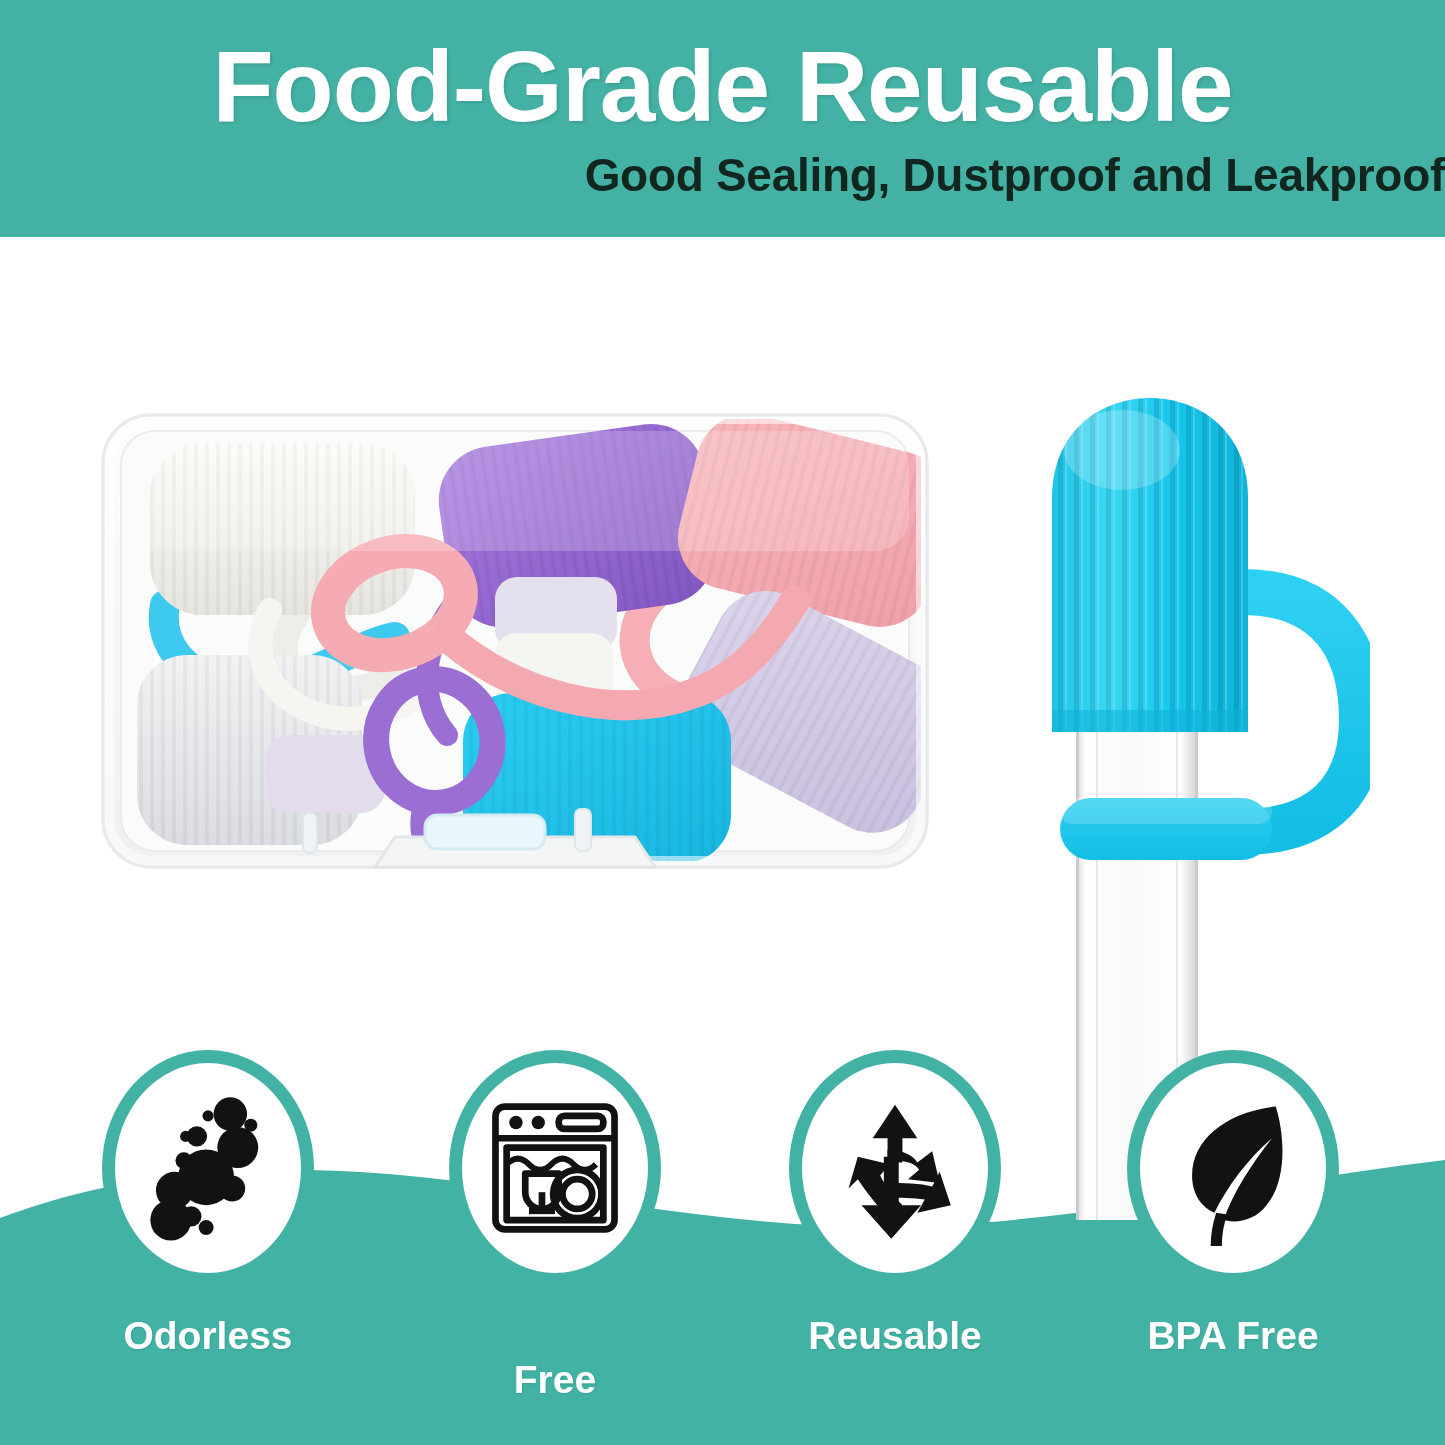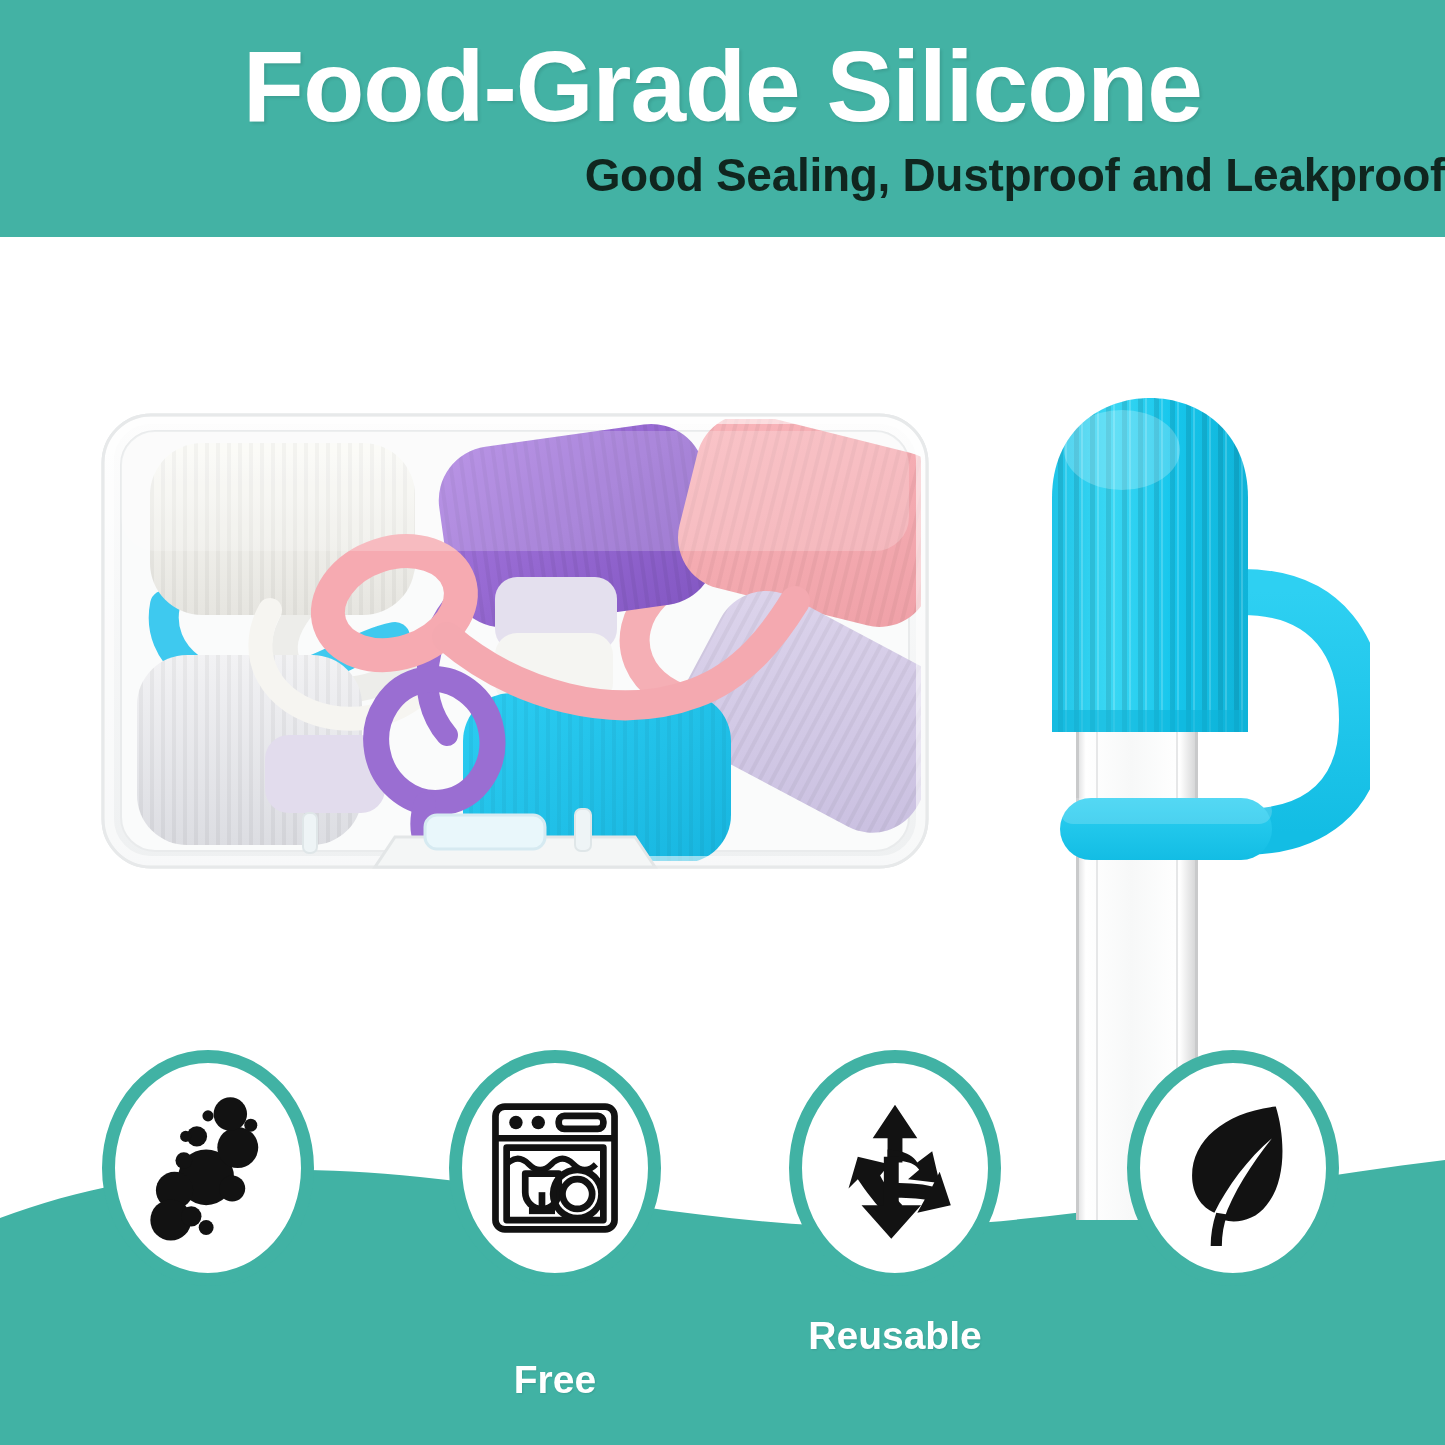--- a/index.html
+++ b/index.html
@@ -41,21 +41,21 @@
   
   .product-left{position:absolute;left:95px;top:405px;width:840px;height:470px;}
   .product-right{position:absolute;left:1010px;top:380px;width:360px;height:840px;}
 </style>
 </head>
 <body>
 
 <div class="page">
 
   <div class="banner">
-    <div class="banner-title">Food-Grade Silicone</div>
+    <div class="banner-title">Food-Grade Reusable</div>
     <div class="banner-sub">Good Sealing, Dustproof and Leakproof</div>
   </div>
 
   <svg class="wave" viewBox="0 0 1445 290" preserveAspectRatio="none">
     <path d="M0,63 C120,18 250,5 420,22 C600,40 760,82 950,70 C1110,60 1280,25 1445,5 L1445,290 L0,290 Z" fill="#41b2a4"></path>
   </svg>
 
   <svg class="product-left" viewBox="0 0 840 470">
     <defs>
       <linearGradient id="caseG" x1="0" y1="0" x2="0" y2="1">
@@ -237,20 +237,21 @@
             <circle cx="37" cy="46" r="4.5"></circle>
             <circle cx="38" cy="33" r="3"></circle>
             <circle cx="50" cy="22" r="3"></circle>
             <circle cx="73" cy="27" r="3.5"></circle>
             <circle cx="63" cy="61" r="7"></circle>
             <circle cx="41" cy="76" r="5.5"></circle>
             <circle cx="49" cy="82" r="4"></circle>
           </g>
         </svg>
       </div>
+      <div class="flabel">Odorless</div>
     </div>
 
     <div class="feature" style="left:430px;top:10px;">
       <div class="fcircle">
         <svg class="ficon" viewBox="0 0 100 100">
           <g fill="none" stroke="#121212" stroke-width="3.6" stroke-linejoin="round">
             <rect x="18" y="17" width="64" height="66" rx="5"></rect>
             <line x1="18" y1="34" x2="82" y2="34"></line>
             <rect x="24" y="39" width="52" height="39"></rect>
             <rect x="52" y="22" width="24" height="7" rx="3"></rect>
@@ -283,17 +284,18 @@
       <div class="flabel">Reusable</div>
     </div>
 
     <div class="feature" style="left:1108px;top:10px;">
       <div class="fcircle">
         <svg class="ficon" viewBox="0 0 100 100">
           <path d="M73 17 C46 20 28 35 28 54 C28 64 33 71 40 74 C47 60 58 45 71 34 C60 48 50 63 45 78 C52 80 62 78 68 70 C79 57 78 33 73 17 Z" fill="#121212"></path>
           <path d="M41 74 C39 80 38 86 38 92 L44 92 C44 86 45 80 47 75 Z" fill="#121212"></path>
         </svg>
       </div>
+      <div class="flabel">BPA Free</div>
     </div>
 
   </div>
 
 </div>
 
 </body></html>

